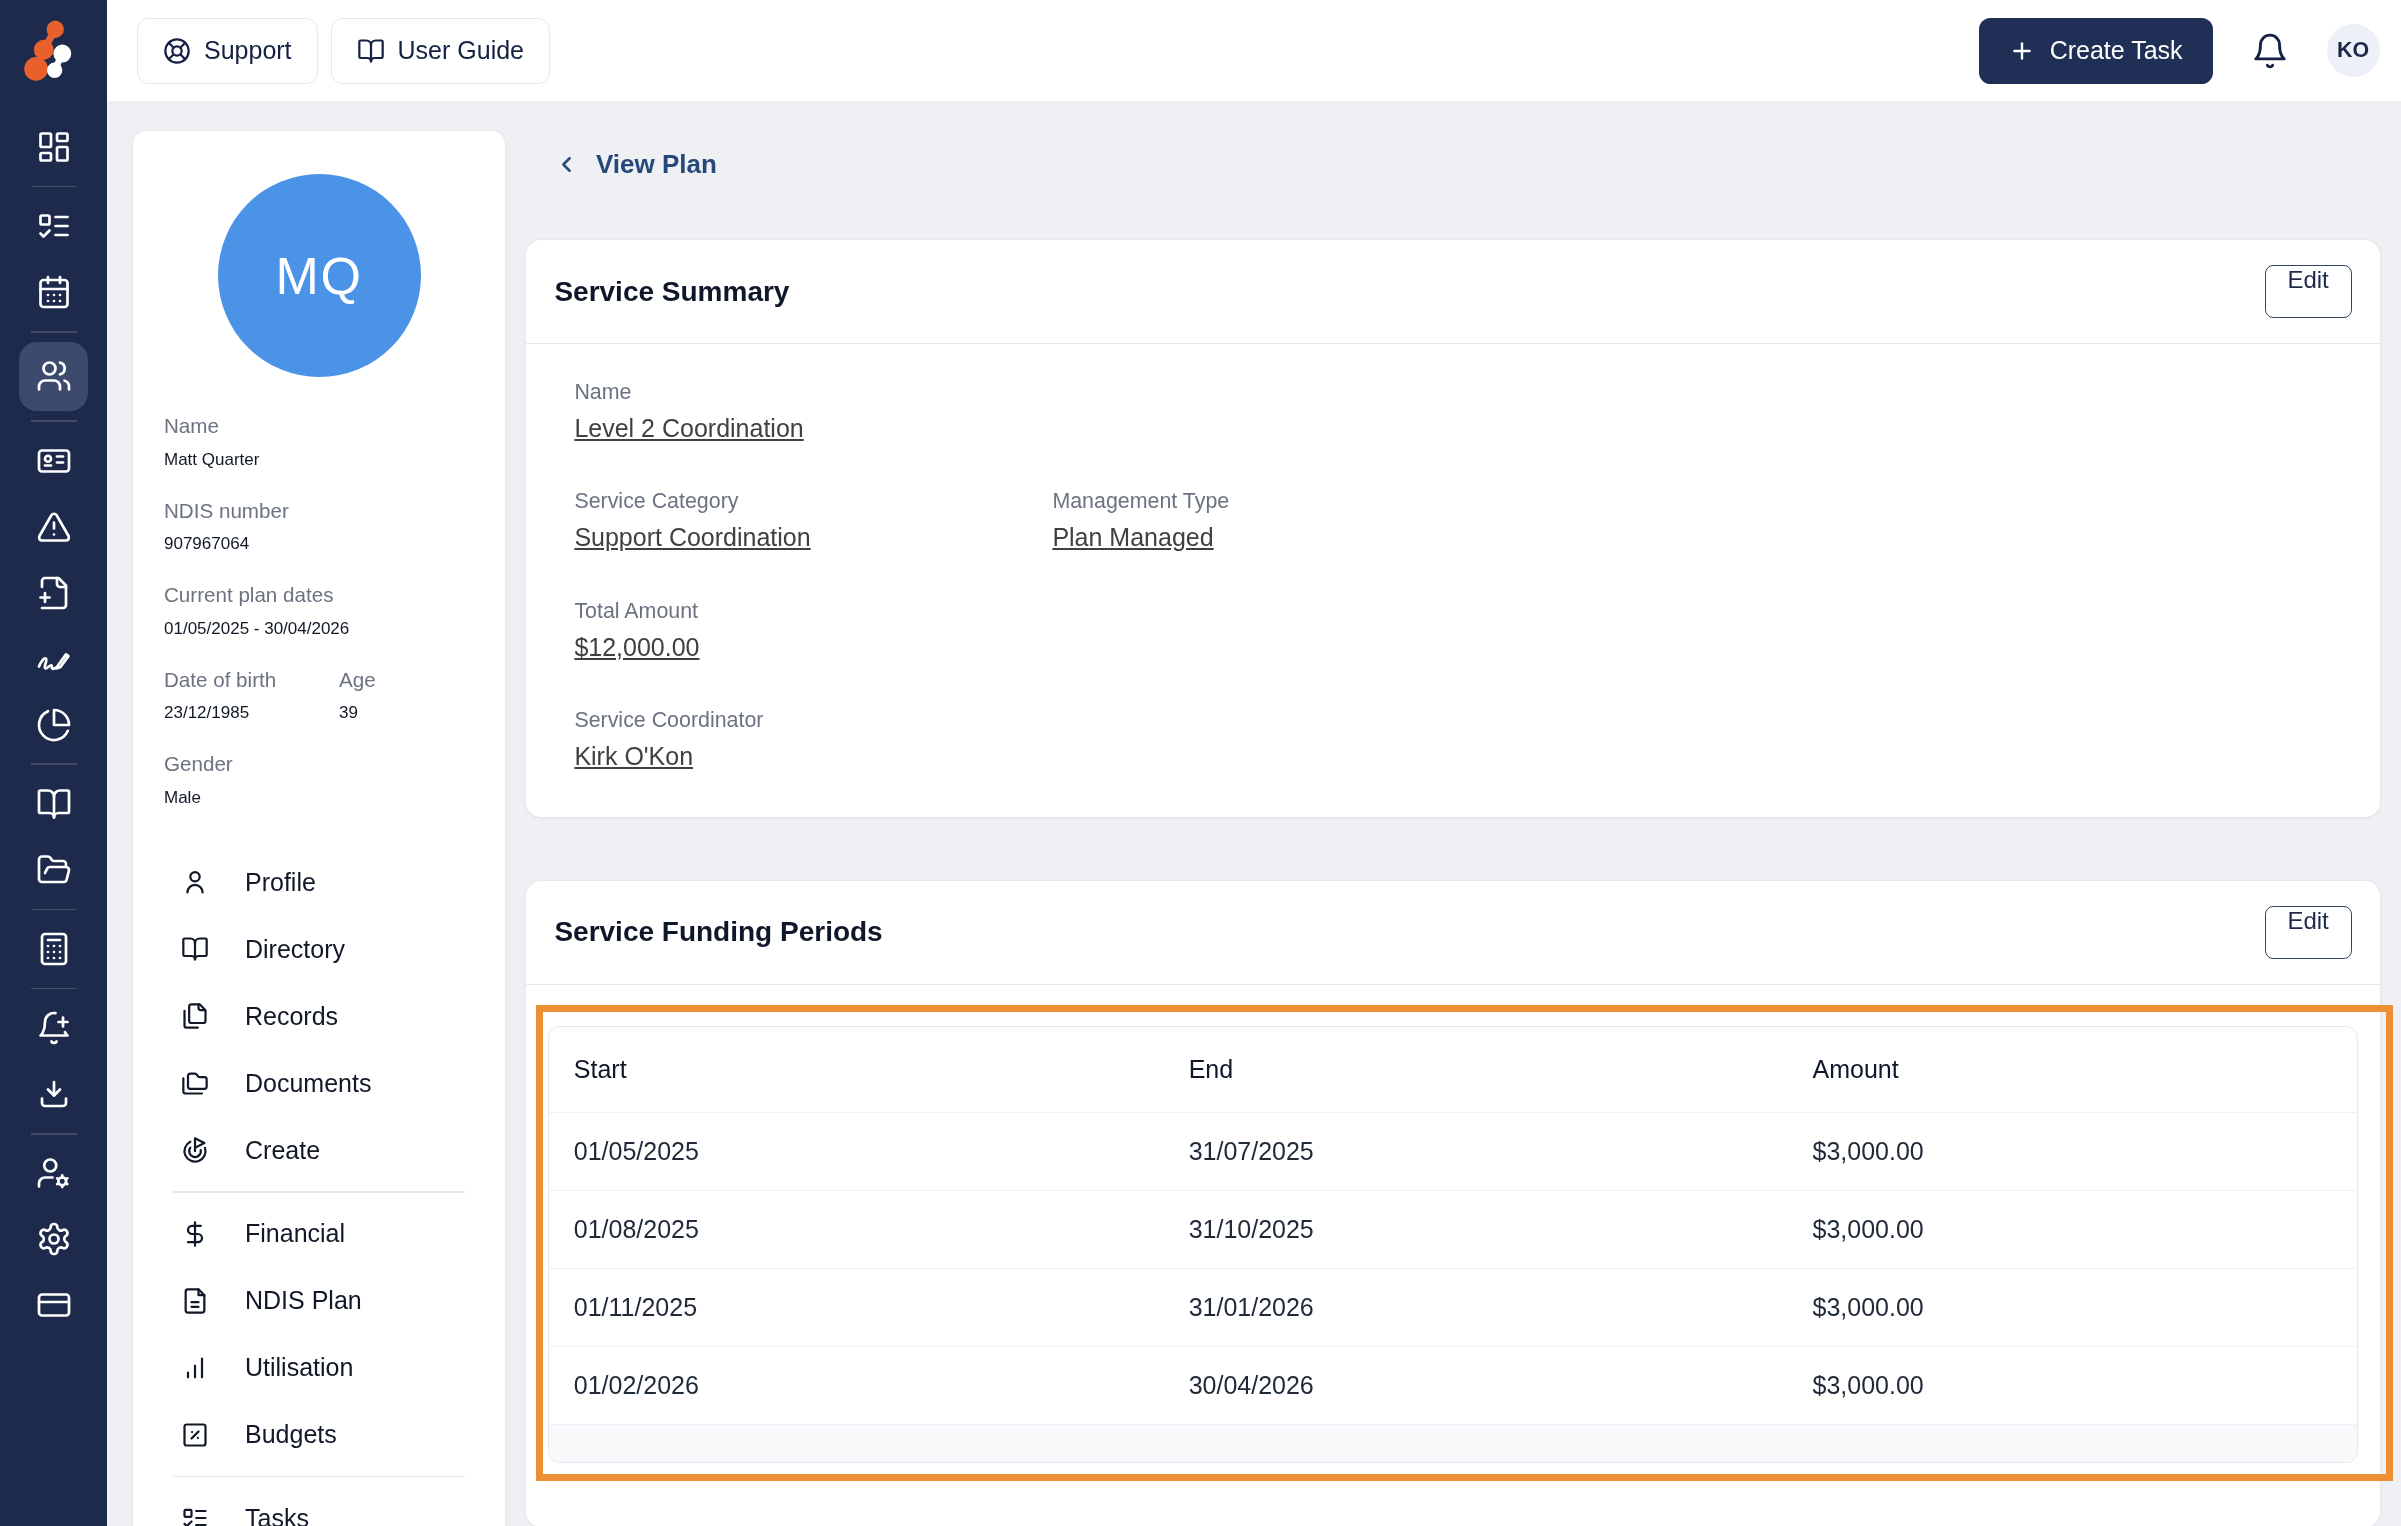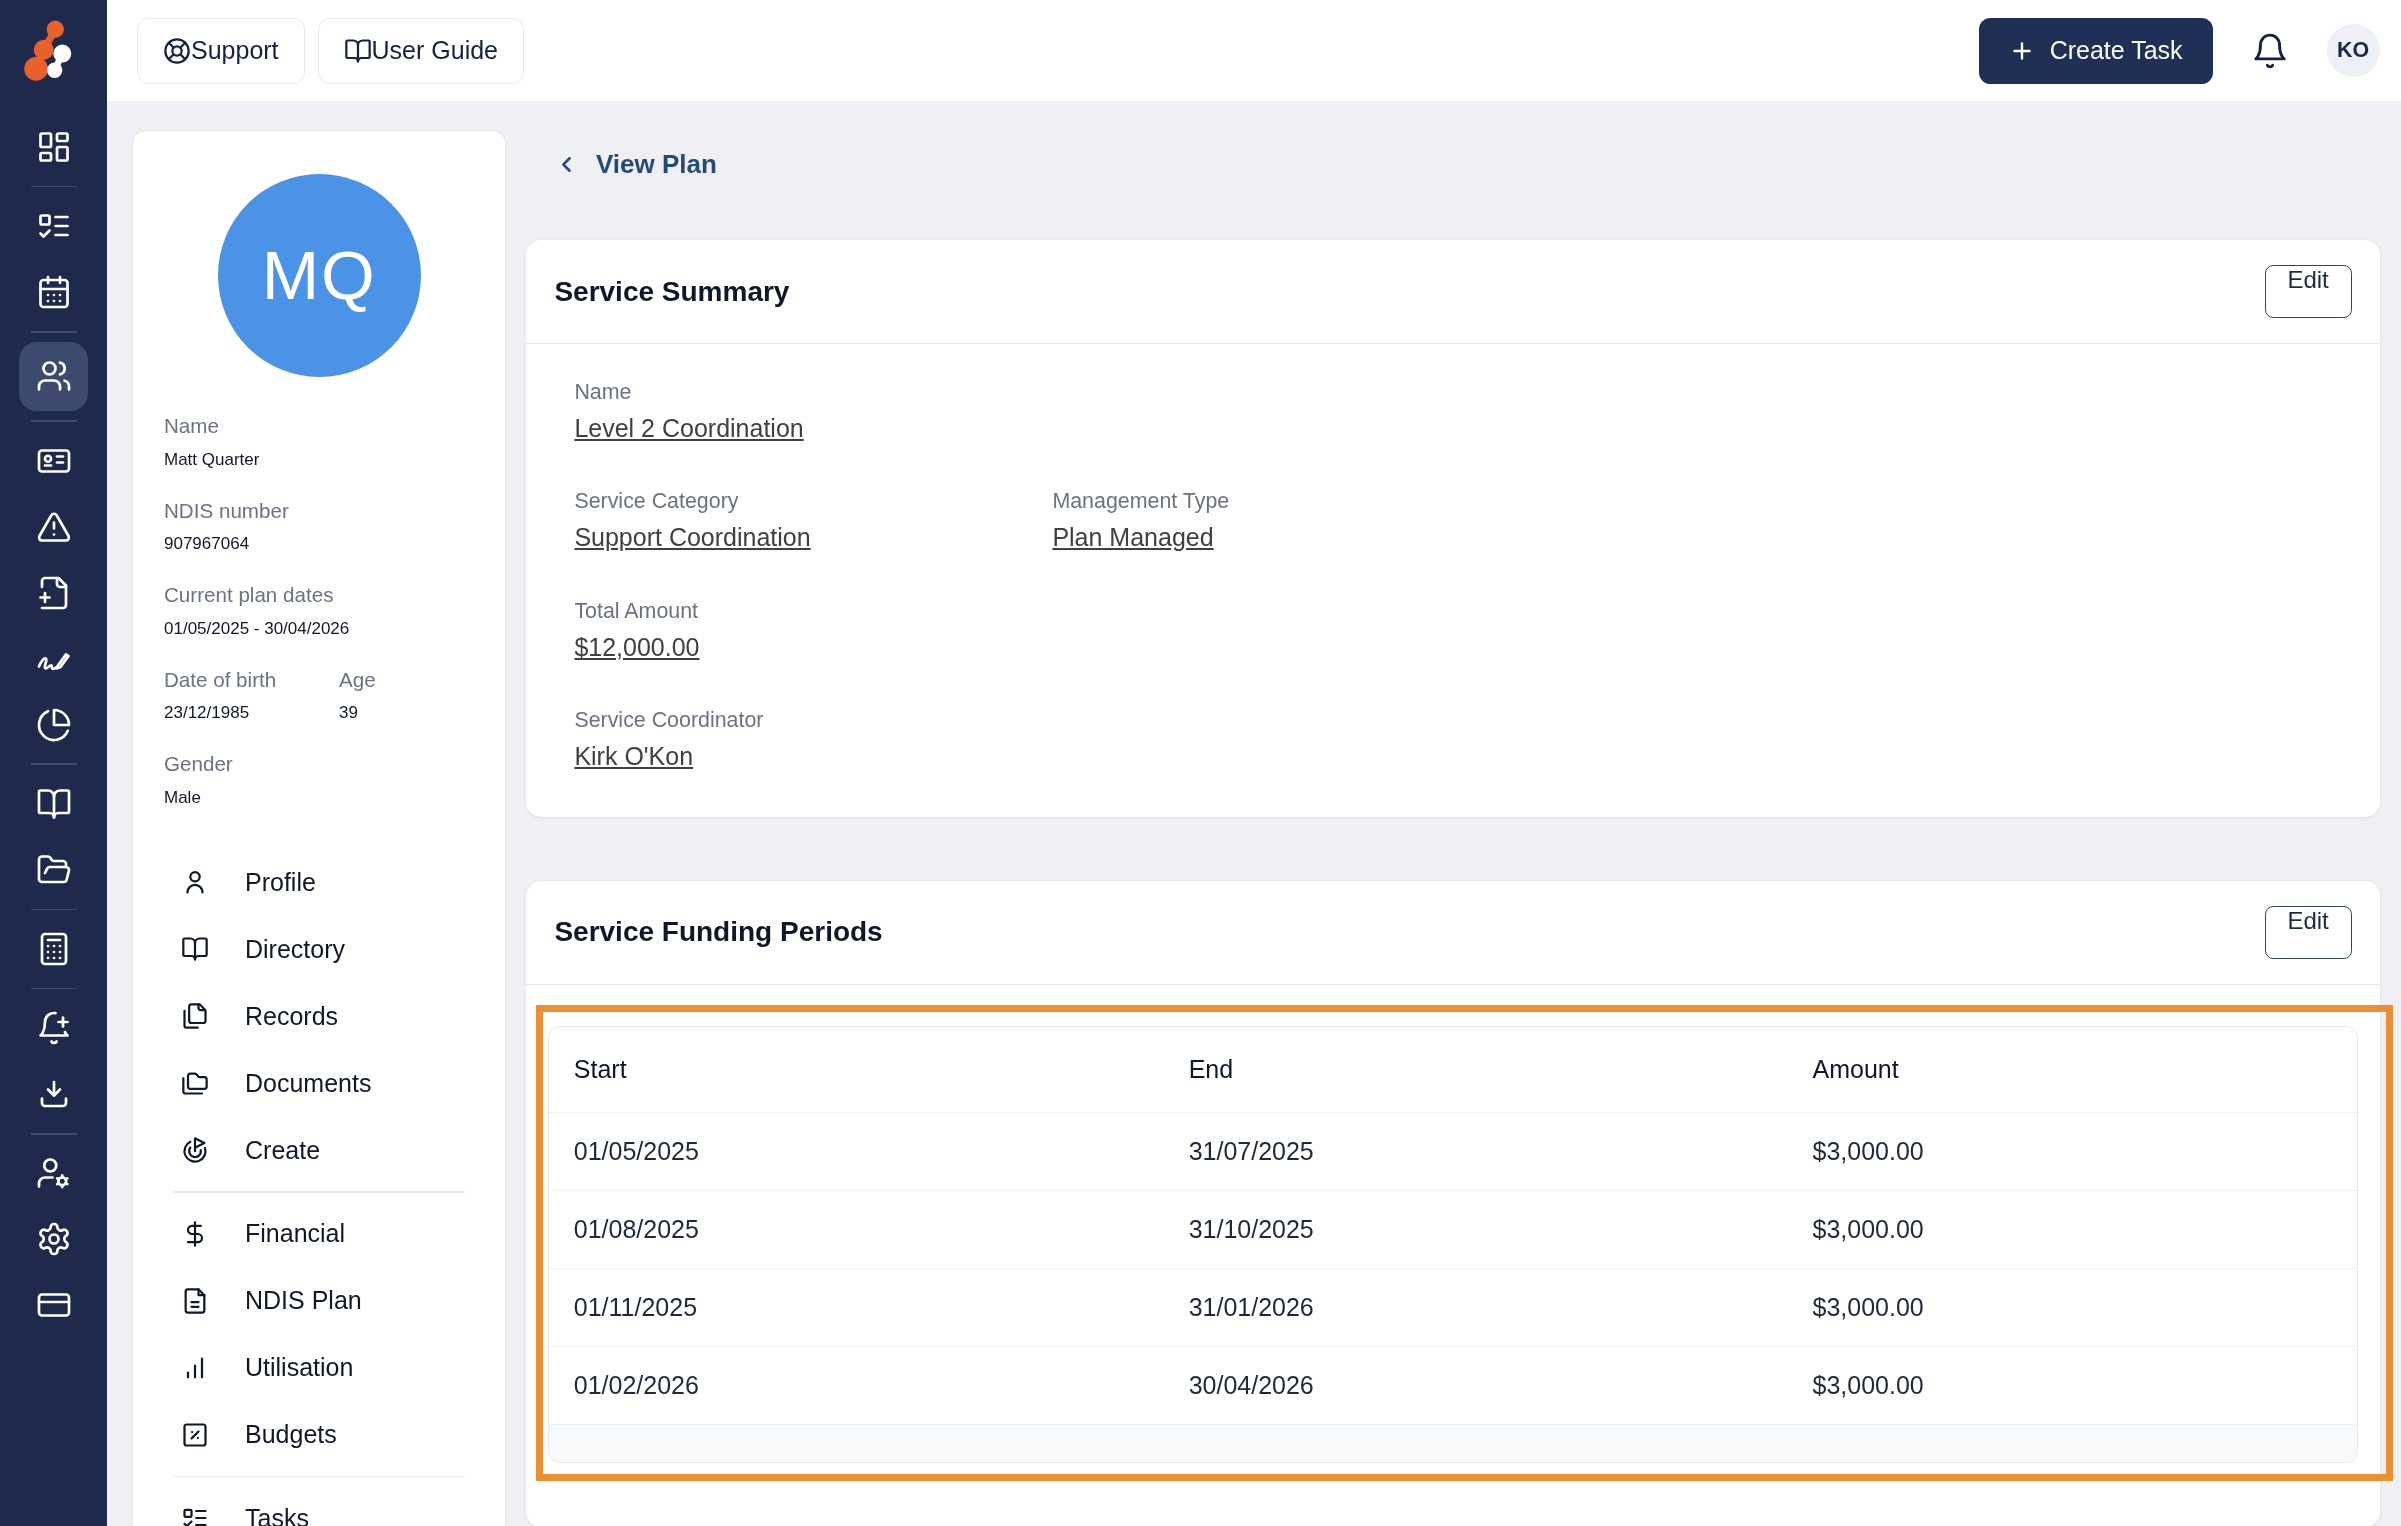--- a/index.html
+++ b/index.html
@@ -14,35 +14,35 @@
   .rail { display:flex; flex-direction:column; align-items:center; padding-top:13px; width:100%; }
   .rail-btn { width:100%; height:66px; display:flex; align-items:center; justify-content:center; color:#fff; cursor:pointer; }
   .rail-btn svg { width:36px; height:36px; stroke:#fff; fill:none; stroke-width:1.8; stroke-linecap:round; stroke-linejoin:round; }
   .rail-btn.active-wrap { height:76px; }
   .active-pill { width:69px; height:69px; border-radius:18px; background:#3c4a6e; display:flex; align-items:center; justify-content:center; }
   .rail-div { width:46px; height:1.6px; background:rgba(255,255,255,.16); margin:5.8px 0; }
 
   
   .main-col { flex:1; display:flex; flex-direction:column; min-width:0; }
   .topbar { height:101px; background:#fff; display:flex; align-items:center; padding:0 21.4px 0 30px; flex-shrink:0; }
-  .btn-light { display:flex; align-items:center; height:66px; padding:0 25px; background:#fff; border:1.6px solid #e5e9f0; border-radius:11.5px; font-size:25px; font-weight:500; color:#152144; cursor:pointer; margin-right:13px; }
+  .btn-light { display:flex; align-items:center; gap:13px; height:66px; padding:0 25px; background:#fff; border:1.6px solid #e5e9f0; border-radius:11.5px; font-size:25px; font-weight:500; color:#152144; cursor:pointer; margin-right:13px; }
   .btn-light svg { width:28px; height:28px; stroke:#152144; fill:none; stroke-width:1.9; stroke-linecap:round; stroke-linejoin:round; }
   .tb-spacer { flex:1; }
   .btn-primary { display:flex; align-items:center; gap:15px; height:66px; padding:0 30px; background:#1f2f55; border:none; border-radius:11.5px; font-size:25px; font-weight:500; color:#fff; cursor:pointer; }
   .btn-primary svg { width:26px; height:26px; stroke:#fff; fill:none; stroke-width:2.2; stroke-linecap:round; }
   .bell-btn { margin:0 38px; cursor:pointer; }
   .bell-btn svg { width:38px; height:38px; stroke:#152144; fill:none; stroke-width:1.8; stroke-linecap:round; stroke-linejoin:round; }
   .avatar-ko { width:53px; height:53px; border-radius:50%; background:#edf0f6; color:#1b2747; font-size:21.4px; font-weight:600; display:flex; align-items:center; justify-content:center; cursor:pointer; }
 
   
   .content { flex:1; display:flex; padding:30px 21.4px 0 26px; gap:21.4px; overflow:hidden; background:#eef0f4; }
 
   
   .client-card { width:372px; flex-shrink:0; background:#fff; border-radius:13px; box-shadow:0 0.8px 3.3px rgba(16,24,40,.08); height:1566px; }
-  .avatar-mq { width:203px; height:203px; border-radius:50%; background:#4b93e7; color:#fff; font-size:69px; letter-spacing:1.6px; display:flex; align-items:center; justify-content:center; margin:43px auto 36px; }
+  .avatar-mq { width:203px; height:203px; border-radius:50%; background:#4b93e7; color:#fff; font-size:52px; letter-spacing:1.6px; display:flex; align-items:center; justify-content:center; margin:43px auto 36px; }
   .pf-fields { padding:0 31px; }
   .pf-label { font-size:20.6px; color:#6b7280; margin-bottom:6.6px; line-height:25px; }
   .pf-value { font-size:17px; color:#111827; line-height:30px; }
   .pf-block { margin-bottom:23px; }
   .pf-two { display:flex; }
   .pf-two .col1 { width:175px; }
   .pf-nav { margin-top:36px; }
   .pf-item { height:67px; display:flex; align-items:center; padding-left:48px; gap:36px; font-size:25px; font-weight:500; color:#111827; cursor:pointer; }
   .pf-item svg { width:28px; height:28px; stroke:#111827; fill:none; stroke-width:1.9; stroke-linecap:round; stroke-linejoin:round; flex-shrink:0; }
   .pf-div { height:1.6px; background:#e5e9f0; margin:7.4px 40px; }

